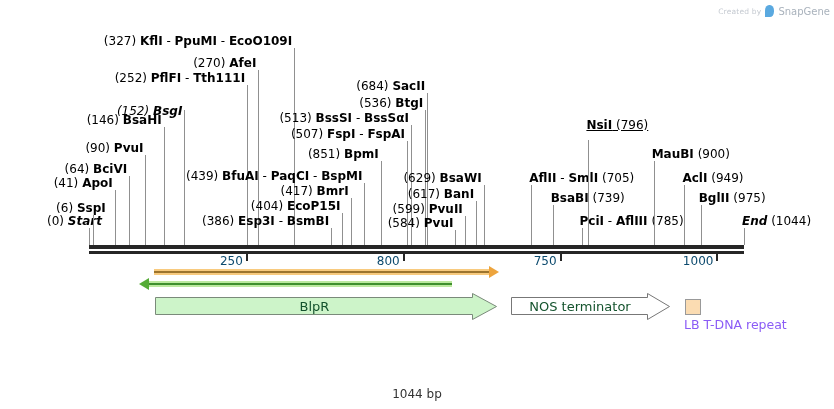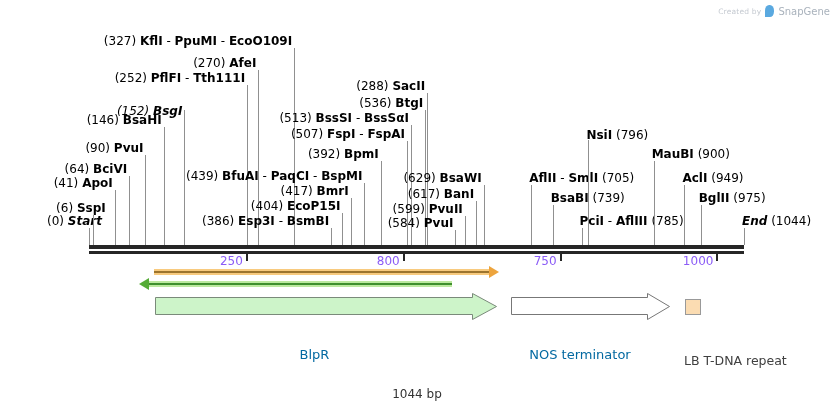--- a/index.html
+++ b/index.html
@@ -14,30 +14,30 @@
   
   .site-label{position:absolute;white-space:nowrap;font-size:12px;color:#000;line-height:13px;}
   .site-label .pos{font-weight:400;}
   .site-label .enz{font-weight:700;}
   .site-label .sep{font-weight:400;}
   .site-label .term{font-style:italic;}
   .site-line{position:absolute;width:1px;background:#909090;}
   
   .seqline{position:absolute;background:#262626;}
   .tickmark{position:absolute;width:2px;height:8px;background:#262626;}
-  .ticknum{position:absolute;font-size:12px;color:#8b5cf6;white-space:nowrap;line-height:12px;}
+  .ticknum{position:absolute;font-size:12px;color:#0c4a6e;white-space:nowrap;line-height:12px;}
   
   .pbar{position:absolute;height:6px;}
   .pbar .core{position:absolute;left:0;right:0;top:2px;height:2px;}
   .phead{position:absolute;width:0;height:0;}
   
   .feat-svg{position:absolute;}
-  .feat-label{position:absolute;font-size:13px;color:#0369a1;text-align:center;line-height:15px;margin-top:48px;}
+  .feat-label{position:absolute;font-size:13px;color:#14532d;text-align:center;line-height:15px;}
   .feat-box{position:absolute;}
-  .feat-box-label{position:absolute;font-size:12.5px;color:#404040;white-space:nowrap;margin-top:36px;}
+  .feat-box-label{position:absolute;font-size:12.5px;color:#8b5cf6;white-space:nowrap;}
   
   .map-title{position:absolute;left:0;width:100%;text-align:center;font-size:14.5px;font-weight:700;color:#000;}
   .map-subtitle{position:absolute;left:0;width:100%;text-align:center;font-size:12px;color:#333;}
 </style>
 </head>
 <body>
 
 <div id="canvas">
   <div class="watermark">
     <span class="wm-created">Created by</span>
@@ -67,45 +67,45 @@
       <div class="site-label" style="top: 35px; right: 541.842px; margin-left: 24px;"><span class="pos">(327)</span>&nbsp;<span class="enz">KflI</span><span class="sep"> - </span><span class="enz">PpuMI</span><span class="sep"> - </span><span class="enz">EcoO109I</span></div>
       <div class="site-line" style="left: 294px; top: 48px; height: 197px;"></div>
       <div class="site-label" style="top: 215px; right: 504.826px;"><span class="pos">(386)</span>&nbsp;<span class="enz">Esp3I</span><span class="sep"> - </span><span class="enz">BsmBI</span></div>
       <div class="site-line" style="left: 331px; top: 228px; height: 17px;"></div>
       <div class="site-label" style="top: 200px; right: 493.533px;"><span class="pos">(404)</span>&nbsp;<span class="enz">EcoP15I</span></div>
       <div class="site-line" style="left: 342px; top: 213px; height: 32px;"></div>
       <div class="site-label" style="top: 185px; right: 485.376px;"><span class="pos">(417)</span>&nbsp;<span class="enz">BmrI</span></div>
       <div class="site-line" style="left: 351px; top: 198px; height: 47px;"></div>
       <div class="site-label" style="top: 170px; right: 471.574px; padding-left: 8px;"><span class="pos">(439)</span>&nbsp;<span class="enz">BfuAI</span><span class="sep"> - </span><span class="enz">PaqCI</span><span class="sep"> - </span><span class="enz">BspMI</span></div>
       <div class="site-line" style="left: 364px; top: 183px; height: 62px;"></div>
-      <div class="site-label" style="top: 148px; right: 455.261px;"><span class="pos">(392)</span>&nbsp;<span class="enz">BpmI</span></div>
+      <div class="site-label" style="top: 148px; right: 455.261px;"><span class="pos">(851)</span>&nbsp;<span class="enz">BpmI</span></div>
       <div class="site-line" style="left: 381px; top: 161px; height: 84px;"></div>
       <div class="site-label" style="top: 128px; right: 428.911px;"><span class="pos">(507)</span>&nbsp;<span class="enz">FspI</span><span class="sep"> - </span><span class="enz">FspAI</span></div>
       <div class="site-line" style="left: 407px; top: 141px; height: 104px;"></div>
       <div class="site-label" style="top: 112px; right: 425.147px;"><span class="pos">(513)</span>&nbsp;<span class="enz">BssSI</span><span class="sep"> - </span><span class="enz">BssSαI</span></div>
       <div class="site-line" style="left: 411px; top: 125px; height: 120px;"></div>
       <div class="site-label" style="top: 97px; right: 410.716px;"><span class="pos">(536)</span>&nbsp;<span class="enz">BtgI</span></div>
       <div class="site-line" style="left: 425px; top: 110px; height: 135px;"></div>
-      <div class="site-label" style="top: 80px; right: 408.834px;"><span class="pos">(288)</span>&nbsp;<span class="enz">SacII</span></div>
+      <div class="site-label" style="top: 80px; right: 408.834px;"><span class="pos">(684)</span>&nbsp;<span class="enz">SacII</span></div>
       <div class="site-line" style="left: 427px; top: 93px; height: 152px;"></div>
       <div class="site-label" style="top: 217px; right: 380.602px;"><span class="pos">(584)</span>&nbsp;<span class="enz">PvuI</span></div>
       <div class="site-line" style="left: 455px; top: 230px; height: 15px;"></div>
       <div class="site-label" style="top: 203px; right: 371.191px;"><span class="pos">(599)</span>&nbsp;<span class="enz">PvuII</span></div>
       <div class="site-line" style="left: 465px; top: 216px; height: 29px;"></div>
       <div class="site-label" style="top: 188px; right: 359.898px;"><span class="pos">(617)</span>&nbsp;<span class="enz">BanI</span></div>
       <div class="site-line" style="left: 476px; top: 201px; height: 44px;"></div>
       <div class="site-label" style="top: 172px; right: 352.369px;"><span class="pos">(629)</span>&nbsp;<span class="enz">BsaWI</span></div>
       <div class="site-line" style="left: 484px; top: 185px; height: 60px;"></div>
       <div class="site-label" style="top: 172px; left: 529.313px;"><span class="enz">AflII</span><span class="sep"> - </span><span class="enz">SmlI</span>&nbsp;<span class="pos">(705)</span></div>
       <div class="site-line" style="left: 531px; top: 185px; height: 60px;"></div>
       <div class="site-label" style="top: 192px; left: 550.645px;"><span class="enz">BsaBI</span>&nbsp;<span class="pos">(739)</span></div>
       <div class="site-line" style="left: 553px; top: 205px; height: 40px;"></div>
       <div class="site-label" style="top: 215px; left: 579.505px;"><span class="enz">PciI</span><span class="sep"> - </span><span class="enz">AflIII</span>&nbsp;<span class="pos">(785)</span></div>
       <div class="site-line" style="left: 582px; top: 228px; height: 17px;"></div>
-      <div class="site-label" style="top: 129px; left: 586.406px;"><span class="enz">NsiI</span>&nbsp;<span class="pos">(796)</span></div>
+      <div class="site-label" style="top: 119px; left: 586.406px; text-decoration: underline;"><span class="enz">NsiI</span>&nbsp;<span class="pos">(796)</span></div>
       <div class="site-line" style="left: 588px; top: 140px; height: 105px;"></div>
       <div class="site-label" style="top: 148px; left: 651.655px;"><span class="enz">MauBI</span>&nbsp;<span class="pos">(900)</span></div>
       <div class="site-line" style="left: 654px; top: 161px; height: 84px;"></div>
       <div class="site-label" style="top: 172px; left: 682.398px;"><span class="enz">AclI</span>&nbsp;<span class="pos">(949)</span></div>
       <div class="site-line" style="left: 684px; top: 185px; height: 60px;"></div>
       <div class="site-label" style="top: 192px; left: 698.71px;"><span class="enz">BglII</span>&nbsp;<span class="pos">(975)</span></div>
       <div class="site-line" style="left: 701px; top: 205px; height: 40px;"></div>
       <div class="site-label" style="top: 215px; left: 742px;"><span class="enz term">End</span>&nbsp;<span class="pos">(1044)</span></div>
       <div class="site-line" style="left: 744px; top: 228px; height: 17px;"></div>
     </div>

